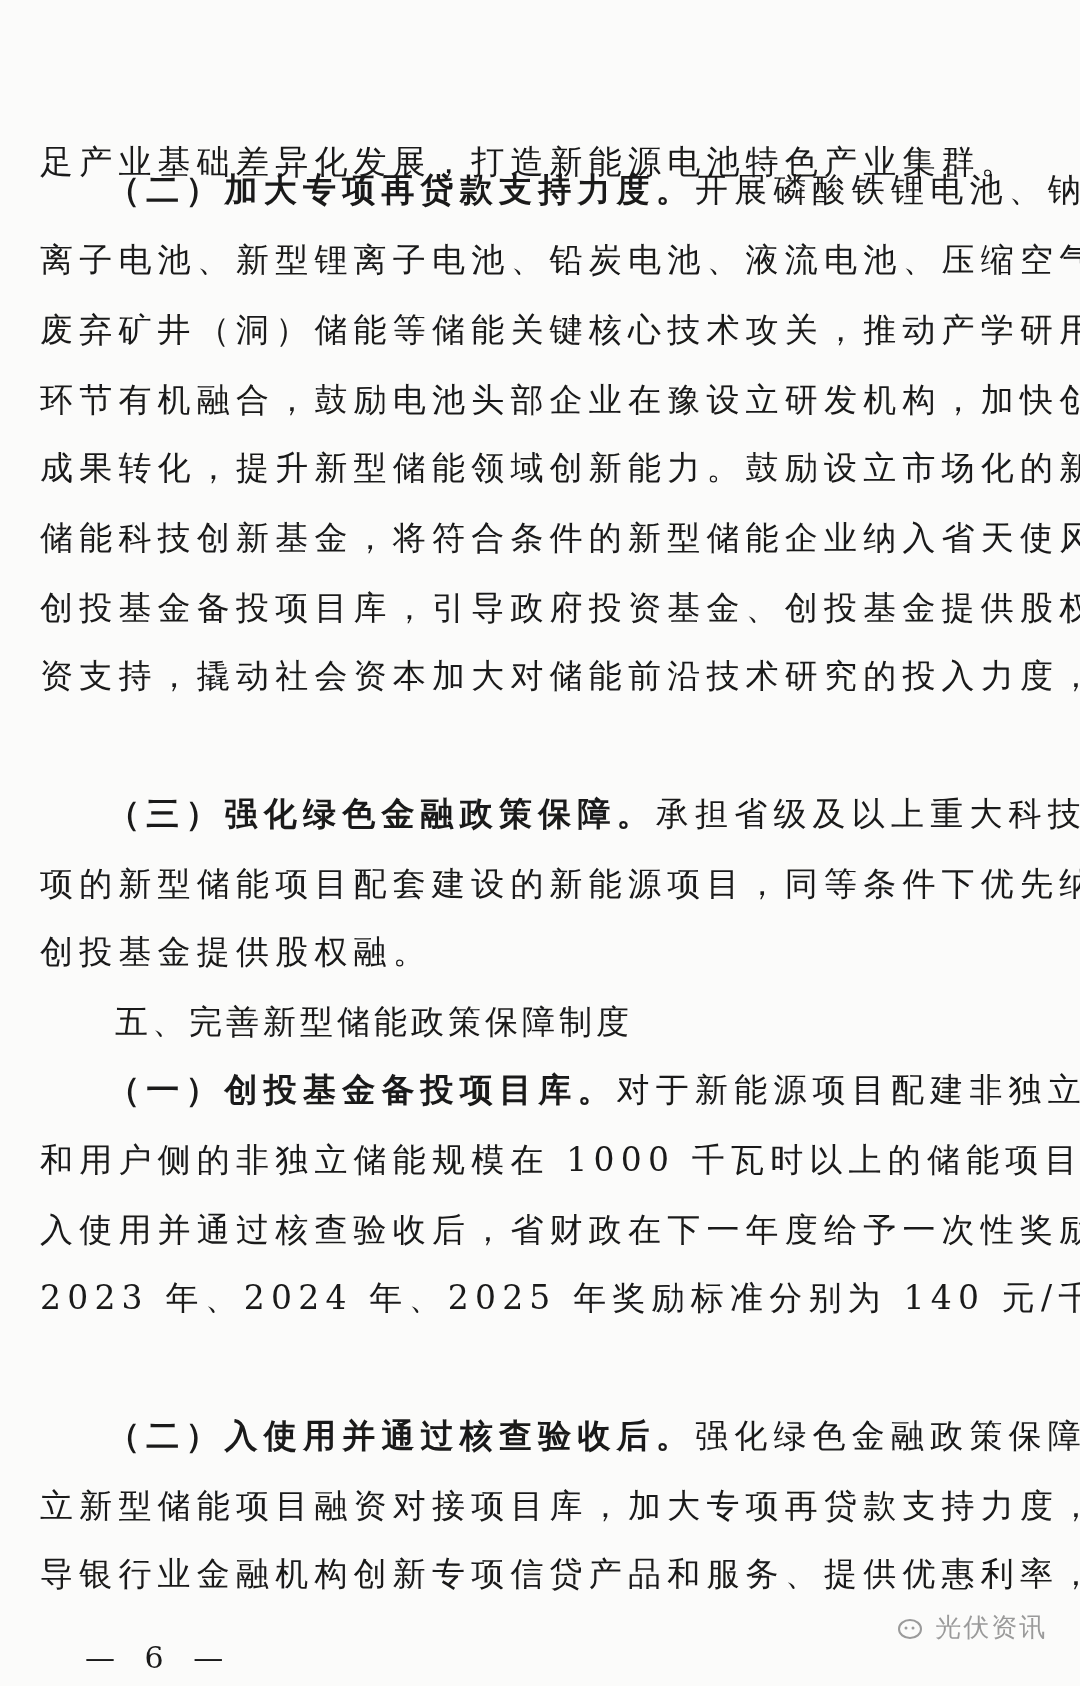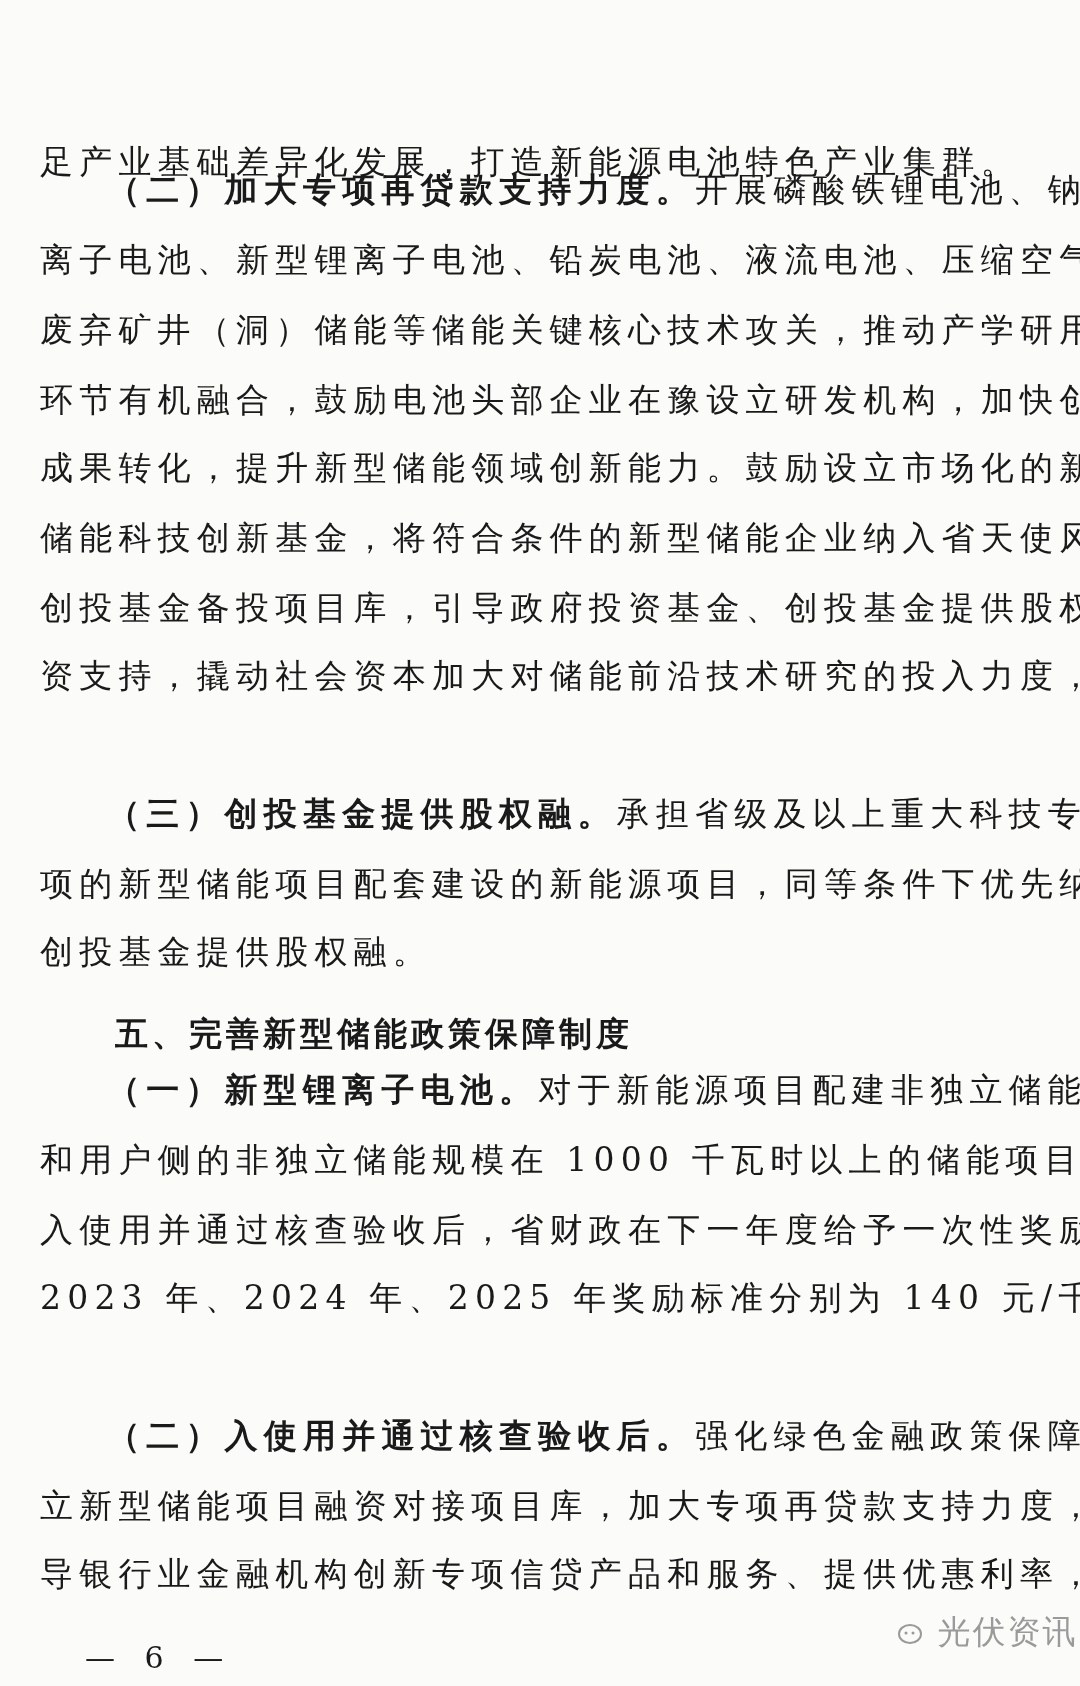--- a/index.html
+++ b/index.html
@@ -7,24 +7,24 @@
     width: 1080px; height: 1686px; background: #fbfbfa; position: relative; overflow: hidden;
     font-family: "DejaVu Serif", "Liberation Serif", serif; color: #1a1a1a;
   }
   .page { position: absolute; left: 15px; top: 0; width: 1080px; height: 1686px; }
   .line {
     position: absolute; left: 25px; right: 22px;
     font-size: 33px; line-height: 40px; letter-spacing: 6.2px; white-space: nowrap;
   }
   .indent { left: 92px; }
   .bold { font-weight: bold; }
-  .heading { font-weight: bold; left: 100px; letter-spacing: 4px; margin-top: 12px; }
+  .heading { font-weight: normal; left: 100px; letter-spacing: 4px; }
   .page-num { position: absolute; left: 70px; top: 1640px; font-size: 30px; letter-spacing: 10px; }
   .watermark {
-    position: absolute; left: 880px; top: 1610px; font-size: 33px; color: #9a9a9a;
+    position: absolute; left: 880px; top: 1610px; font-size: 26px; color: #9a9a9a;
     font-family: "DejaVu Sans", sans-serif; letter-spacing: 2px;
   }
   .wm-icon { display: inline-block; width: 30px; height: 24px; vertical-align: middle; }
 </style>
 </head>
 <body>
 
 <div class="page">
   <div class="line" style="top:142px">足产业基础差异化发展，打造新能源电池特色产业集群。</div>
 
@@ -33,29 +33,29 @@
   </div>
   <div class="line" style="top:240px">离子电池、新型锂离子电池、铅炭电池、液流电池、压缩空气、</div>
   <div class="line" style="top:310px">废弃矿井（洞）储能等储能关键核心技术攻关，推动产学研用各</div>
   <div class="line" style="top:380px">环节有机融合，鼓励电池头部企业在豫设立研发机构，加快创新</div>
   <div class="line" style="top:448px">成果转化，提升新型储能领域创新能力。鼓励设立市场化的新型</div>
   <div class="line" style="top:518px">储能科技创新基金，将符合条件的新型储能企业纳入省天使风投</div>
   <div class="line" style="top:588px">创投基金备投项目库，引导政府投资基金、创投基金提供股权融</div>
   <div class="line" style="top:656px">资支持，撬动社会资本加大对储能前沿技术研究的投入力度，激</div>
 
   <div class="line indent" style="top:794px">
-    <span class="bold">（三）创投基金提供股权融。</span><span>承担省级及以上重大科技专</span>
+    <span class="bold">（三）强化绿色金融政策保障。</span><span>承担省级及以上重大科技专</span>
   </div>
   <div class="line" style="top:864px">项的新型储能项目配套建设的新能源项目，同等条件下优先纳入</div>
   <div class="line" style="top:932px">创投基金提供股权融。</div>
 
   <div class="line heading" style="top:1002px">五、完善新型储能政策保障制度</div>
 
   <div class="line indent" style="top:1070px">
-    <span class="bold">（一）新型锂离子电池。</span><span>对于新能源项目配建非独立储能</span>
+    <span class="bold">（一）创投基金备投项目库。</span><span>对于新能源项目配建非独立储能</span>
   </div>
   <div class="line" style="top:1140px">和用户侧的非独立储能规模在 1000 千瓦时以上的储能项目，投</div>
   <div class="line" style="top:1210px">入使用并通过核查验收后，省财政在下一年度给予一次性奖励，</div>
   <div class="line" style="top:1278px">2023 年、2024 年、2025 年奖励标准分别为 140 元/千瓦时、120</div>
 
   <div class="line indent" style="top:1416px">
     <span class="bold">（二）入使用并通过核查验收后。</span><span>强化绿色金融政策保障，建</span>
   </div>
   <div class="line" style="top:1486px">立新型储能项目融资对接项目库，加大专项再贷款支持力度，引</div>
   <div class="line" style="top:1554px">导银行业金融机构创新专项信贷产品和服务、提供优惠利率，鼓</div>

